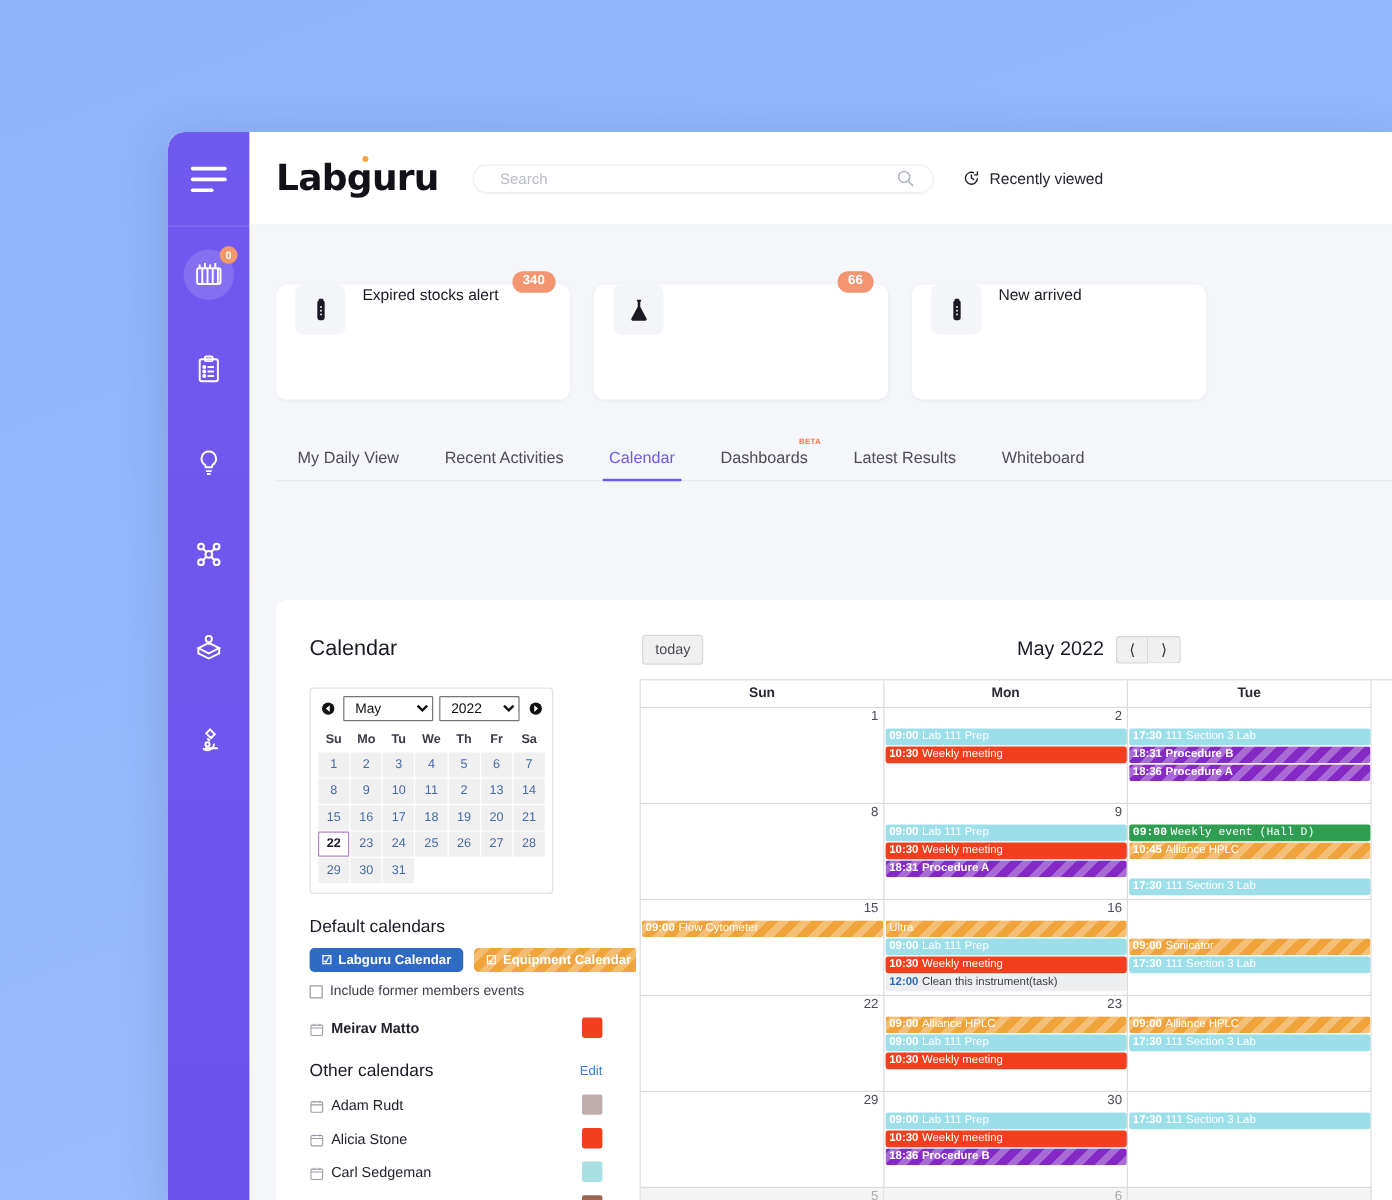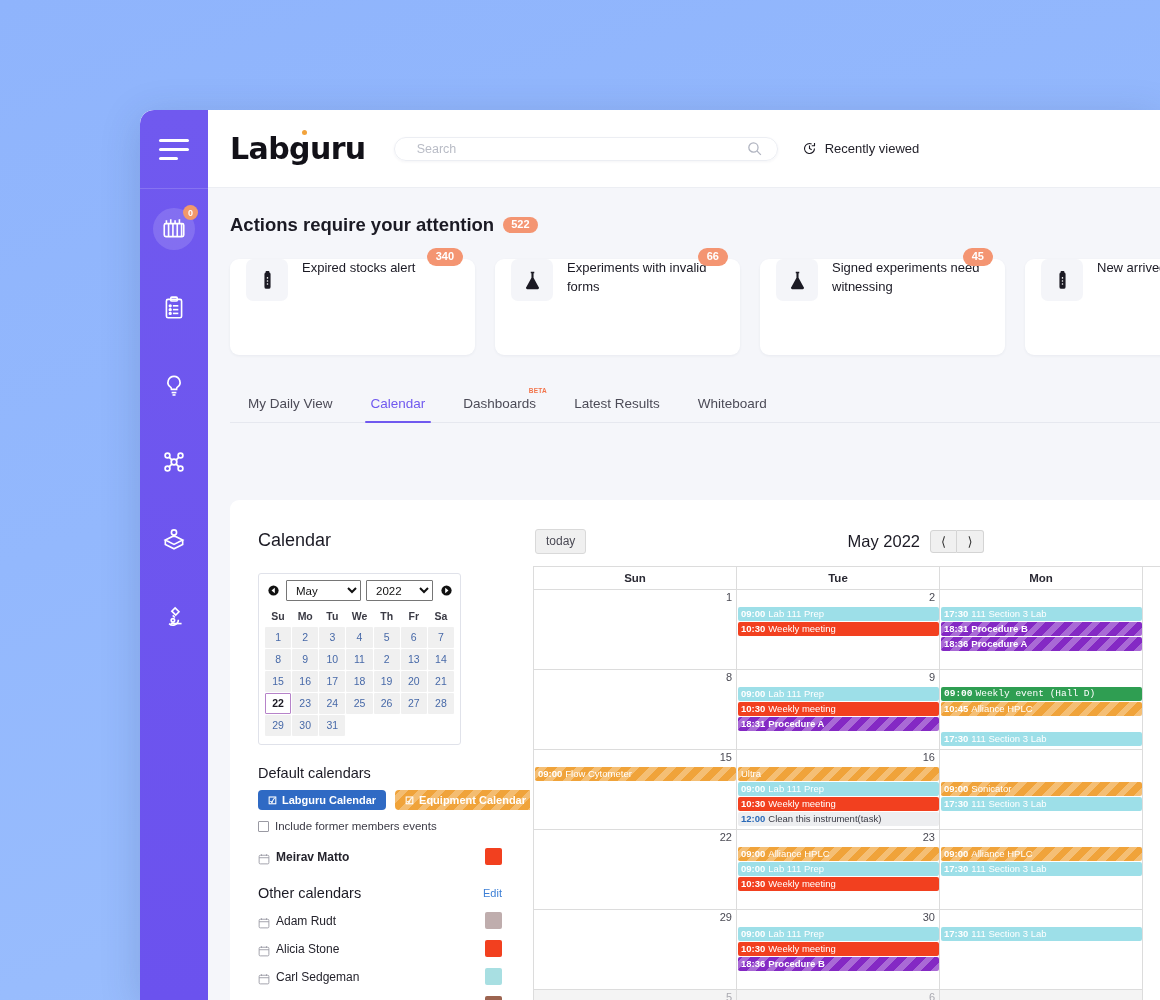--- a/index.html
+++ b/index.html
@@ -378,24 +378,20 @@
           <polyline points="20,3 20,7.5 15.6,7.5"></polyline>
         </svg>
       </span>
       <span>Recently viewed</span>
     </div>
   </div>
 
   <div id="content">
 
     <div id="attention">
-      <div id="attention-title">
-        <span>Actions require your attention</span>
-        <span class="pill-count">522</span>
-      </div>
 
       <div id="cards">
 
         <div class="card">
           <span class="card-badge">340</span>
           <span class="card-icon">
             <svg viewBox="0 0 24 24" fill="#1b1a24">
                 <rect x="8.5" y="2.5" width="7" height="19" rx="2.2"></rect>
                 <rect x="10" y="1" width="4" height="2.5" rx=".6"></rect>
                 <circle cx="12" cy="9" r=".9" fill="#fff"></circle>
@@ -406,52 +402,45 @@
           <span class="card-label">Expired stocks alert</span>
         </div>
 
         <div class="card">
           <span class="card-badge">66</span>
           <span class="card-icon">
             <svg viewBox="0 0 24 24" fill="#1b1a24">
                 <path d="M10 2h4v1.6h-.8v5.2l5.6 10.4A1.6 1.6 0 0 1 17.4 22H6.6a1.6 1.6 0 0 1-1.4-2.8l5.6-10.4V3.6H10V2z"></path>
               </svg>
           </span>
-          <span class="card-label">Experiments with invalid forms</span>
-        </div>
-
-        <div class="card">
-          <span class="card-badge">45</span>
-          <span class="card-icon">
-            <svg viewBox="0 0 24 24" fill="#1b1a24">
-                <path d="M10 2h4v1.6h-.8v5.2l5.6 10.4A1.6 1.6 0 0 1 17.4 22H6.6a1.6 1.6 0 0 1-1.4-2.8l5.6-10.4V3.6H10V2z"></path>
-              </svg>
-          </span>
-          <span class="card-label">Signed experiments need witnessing</span>
-        </div>
+        </div>
+
 
         <div class="card">
           <span class="card-icon">
             <svg viewBox="0 0 24 24" fill="#1b1a24">
                 <rect x="8.5" y="2.5" width="7" height="19" rx="2.2"></rect>
                 <rect x="10" y="1" width="4" height="2.5" rx=".6"></rect>
                 <circle cx="12" cy="9" r=".9" fill="#fff"></circle>
                 <circle cx="12" cy="12.5" r=".9" fill="#fff"></circle>
                 <circle cx="12" cy="16" r=".9" fill="#fff"></circle>
               </svg>
           </span>
           <span class="card-label">New arrived</span>
         </div>
 
       </div>
     </div>
 
     <div id="tabs">
       <div class="tab">
         <span>My Daily View</span>
+      </div>
+      <div class="tab">
+        <span>Recent Activities</span>
       </div>
       <div class="tab active">
         <span>Calendar</span>
       </div>
       <div class="tab">
         <span class="tab-beta">BETA</span>
         <span>Dashboards</span>
       </div>
       <div class="tab">
         <span>Latest Results</span>
@@ -608,22 +597,22 @@
             <span class="nav-group">
               <span class="nav-btn">⟨</span>
               <span class="nav-btn">⟩</span>
             </span>
           </div>
         </div>
 
         <div id="grid">
           <div id="grid-head">
               <div class="gh">Sun</div>
+              <div class="gh">Mon</div>
               <div class="gh">Tue</div>
-              <div class="gh">Mon</div>
             </div>
           <div id="grid-body">
               <div class="week">
                 <div class="dcell">
                   <div class="dnum">1</div>
                   <div class="events"></div>
                 </div>
                 <div class="dcell">
                   <div class="dnum">2</div>
                   <div class="events">

